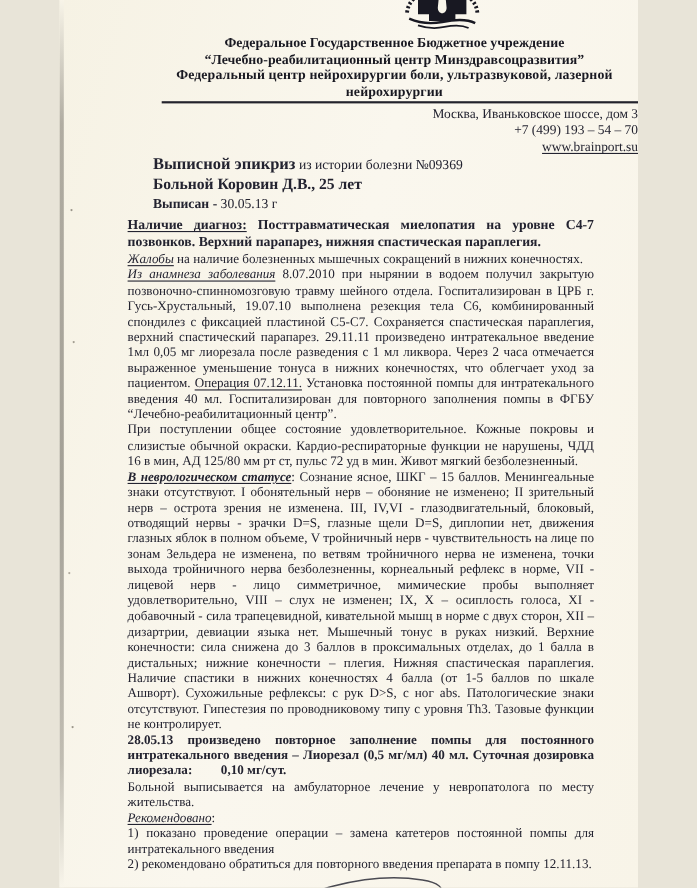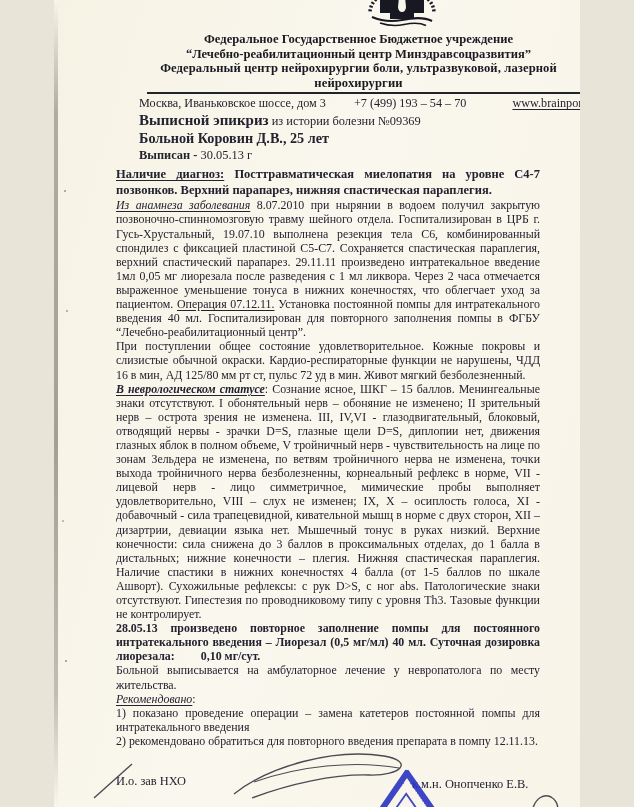--- a/index.html
+++ b/index.html
@@ -18,21 +18,21 @@
     opacity:.5;
   }
   .specks{position:absolute;left:10px;top:190px;width:2px;height:2px;background:#9a958a;border-radius:50%;
     box-shadow:2px 120px 0 #a39e92, -2px 330px 0 #b0aa9d, 1px 470px 0 #9a958a, 540px 610px 0 #b5afa2;}
   
   .logo-wrap{position:absolute;left:288px;top:-5px;width:120px;height:36px;}
   .org-header{margin:32px 12px 0 95px;text-align:center;font-weight:bold;
     font-size:12.6px;line-height:14.6px;color:#191922;}
   .org-header .org3{letter-spacing:.1px;}
   .header-rule{margin:2px 0 0 93px;border:0;border-top:2px solid #23232c;}
-  .address-row{margin:2px 0 0 85px;font-size:12.2px;display:flex;align-items:flex-end;}
+  .address-row{margin:2px 0 0 85px;font-size:12.2px;display:flex;align-items:flex-end;flex-direction:column;}
   .address-row .addr{white-space:nowrap;}
   .address-row .phone{margin-left:28px;white-space:nowrap;}
   .address-row .site{margin-left:46px;text-decoration:underline;text-underline-offset:2px;white-space:nowrap;}
   .doc-title{margin:1px 0 0 85px;font-size:12.4px;}
   .doc-title .t-bold{font-weight:bold;font-size:15px;}
   .patient-line{margin:1px 0 0 85px;font-weight:bold;font-size:14.2px;}
   .date-line{margin:1px 0 0 85px;font-size:12.4px;}
   .date-line .lbl{font-weight:bold;}
   
   .body-text{margin:4px 40px 0 62px;font-size:11.9px;line-height:14.1px;}
@@ -81,20 +81,21 @@
     <span class="phone">+7 (499) 193 – 54 – 70</span>
     <span class="site">www.brainport.su</span>
   </div>
 
   <div class="doc-title"><span class="t-bold">Выписной эпикриз</span> <span>из истории болезни №09369</span></div>
   <div class="patient-line">Больной Коровин Д.В., 25 лет</div>
   <div class="date-line"><span class="lbl">Выписан -</span> <span>30.05.13 г</span></div>
 
   <div class="body-text">
     <p class="diag"><span class="b u">Наличие диагноз:</span> <span class="b">Посттравматическая миелопатия на уровне С4-7 позвонков. Верхний парапарез, нижняя спастическая параплегия.</span></p>
+    <p><span class="i u">Жалобы</span> <span>на наличие болезненных мышечных сокращений в нижних конечностях.</span></p>
     <p><span class="i u">Из анамнеза заболевания</span> <span>8.07.2010 при нырянии в водоем получил закрытую позвоночно-спинномозговую травму шейного отдела. Госпитализирован в ЦРБ г. Гусь-Хрустальный, 19.07.10 выполнена резекция тела С6, комбинированный спондилез с фиксацией пластиной С5-С7. Сохраняется спастическая параплегия, верхний спастический парапарез. 29.11.11 произведено интратекальное введение 1мл 0,05 мг лиорезала после разведения с 1 мл ликвора. Через 2 часа отмечается выраженное уменьшение тонуса в нижних конечностях, что облегчает уход за пациентом.</span> <span class="u">Операция 07.12.11.</span> <span>Установка постоянной помпы для интратекального введения 40 мл. Госпитализирован для повторного заполнения помпы в  ФГБУ “Лечебно-реабилитационный центр”.</span></p>
     <p>При поступлении общее состояние удовлетворительное. Кожные покровы и слизистые обычной окраски. Кардио-респираторные функции не нарушены, ЧДД 16 в мин, АД 125/80 мм рт ст, пульс 72 уд в мин. Живот мягкий безболезненный.</p>
     <p><span class="b i u">В неврологическом статусе</span><span>: Сознание ясное, ШКГ – 15 баллов. Менингеальные знаки отсутствуют. I обонятельный нерв – обоняние не изменено; II зрительный нерв – острота зрения не изменена. III, IV,VI - глазодвигательный, блоковый, отводящий нервы - зрачки D=S, глазные щели D=S, диплопии нет, движения глазных яблок в полном объеме, V тройничный нерв - чувствительность на лице по зонам Зельдера не изменена, по ветвям тройничного нерва не изменена, точки выхода тройничного нерва безболезненны, корнеальный рефлекс в норме, VII - лицевой нерв - лицо симметричное, мимические пробы выполняет удовлетворительно, VIII – слух не изменен; IX, X – осиплость голоса, XI - добавочный - сила трапецевидной, кивательной мышц в норме с двух сторон, XII – дизартрии, девиации языка нет. Мышечный тонус в руках низкий. Верхние конечности: сила снижена до 3 баллов в проксимальных отделах, до 1 балла в дистальных; нижние конечности – плегия. Нижняя спастическая параплегия. Наличие спастики в нижних конечностях 4 балла (от 1-5 баллов по шкале Ашворт). Сухожильные рефлексы: с рук D&gt;S, с ног abs. Патологические знаки отсутствуют. Гипестезия по проводниковому типу с уровня Th3. Тазовые функции не контролирует.</span></p>
     <p><span class="b">28.05.13 произведено повторное заполнение помпы для постоянного интратекального введения – Лиорезал (0,5 мг/мл) 40 мл. Суточная дозировка лиорезала:</span><span class="gap"></span><span class="b">0,10  мг/сут.</span></p>
     <p>Больной выписывается на амбулаторное лечение у невропатолога по месту жительства.</p>
     <p><span class="i u">Рекомендовано</span><span>:</span></p>
     <p>1) показано проведение операции – замена катетеров постоянной помпы для интратекального введения</p>
     <p>2) рекомендовано обратиться для повторного введения препарата в помпу 12.11.13.</p>
   </div>
 

